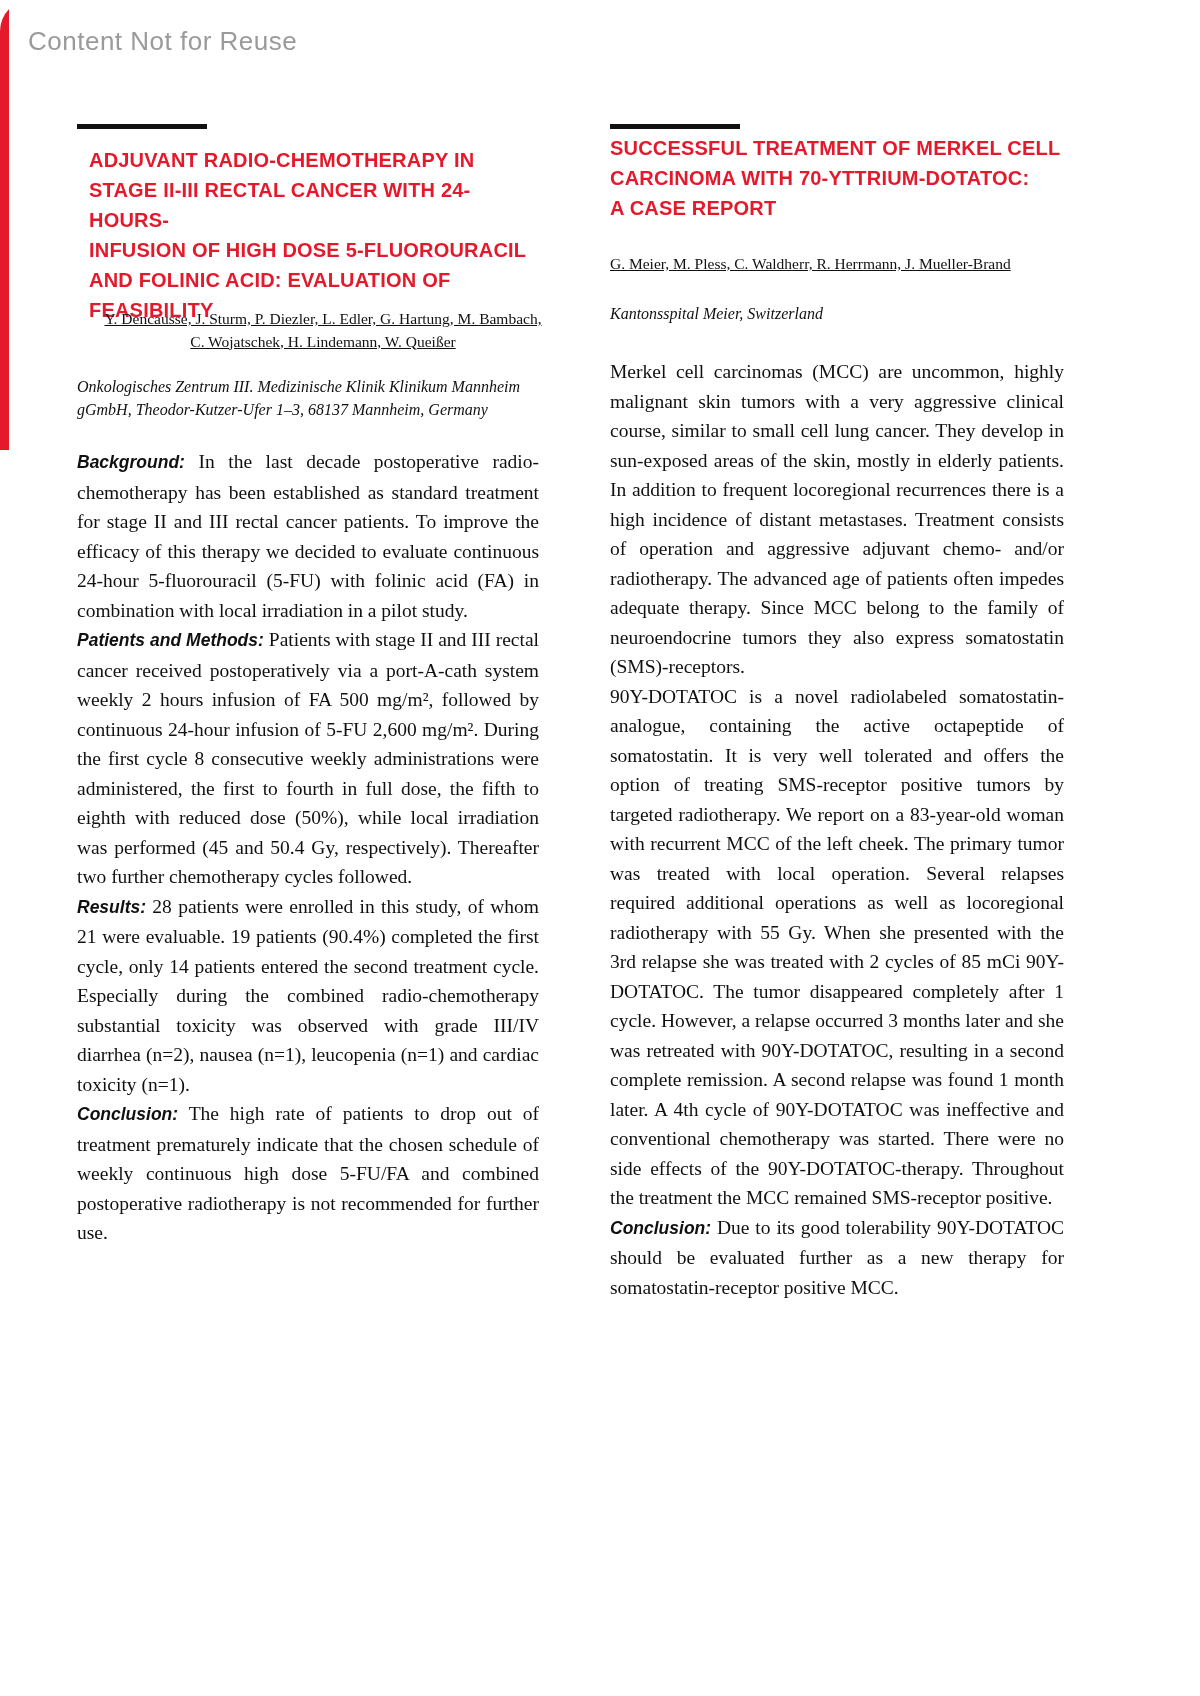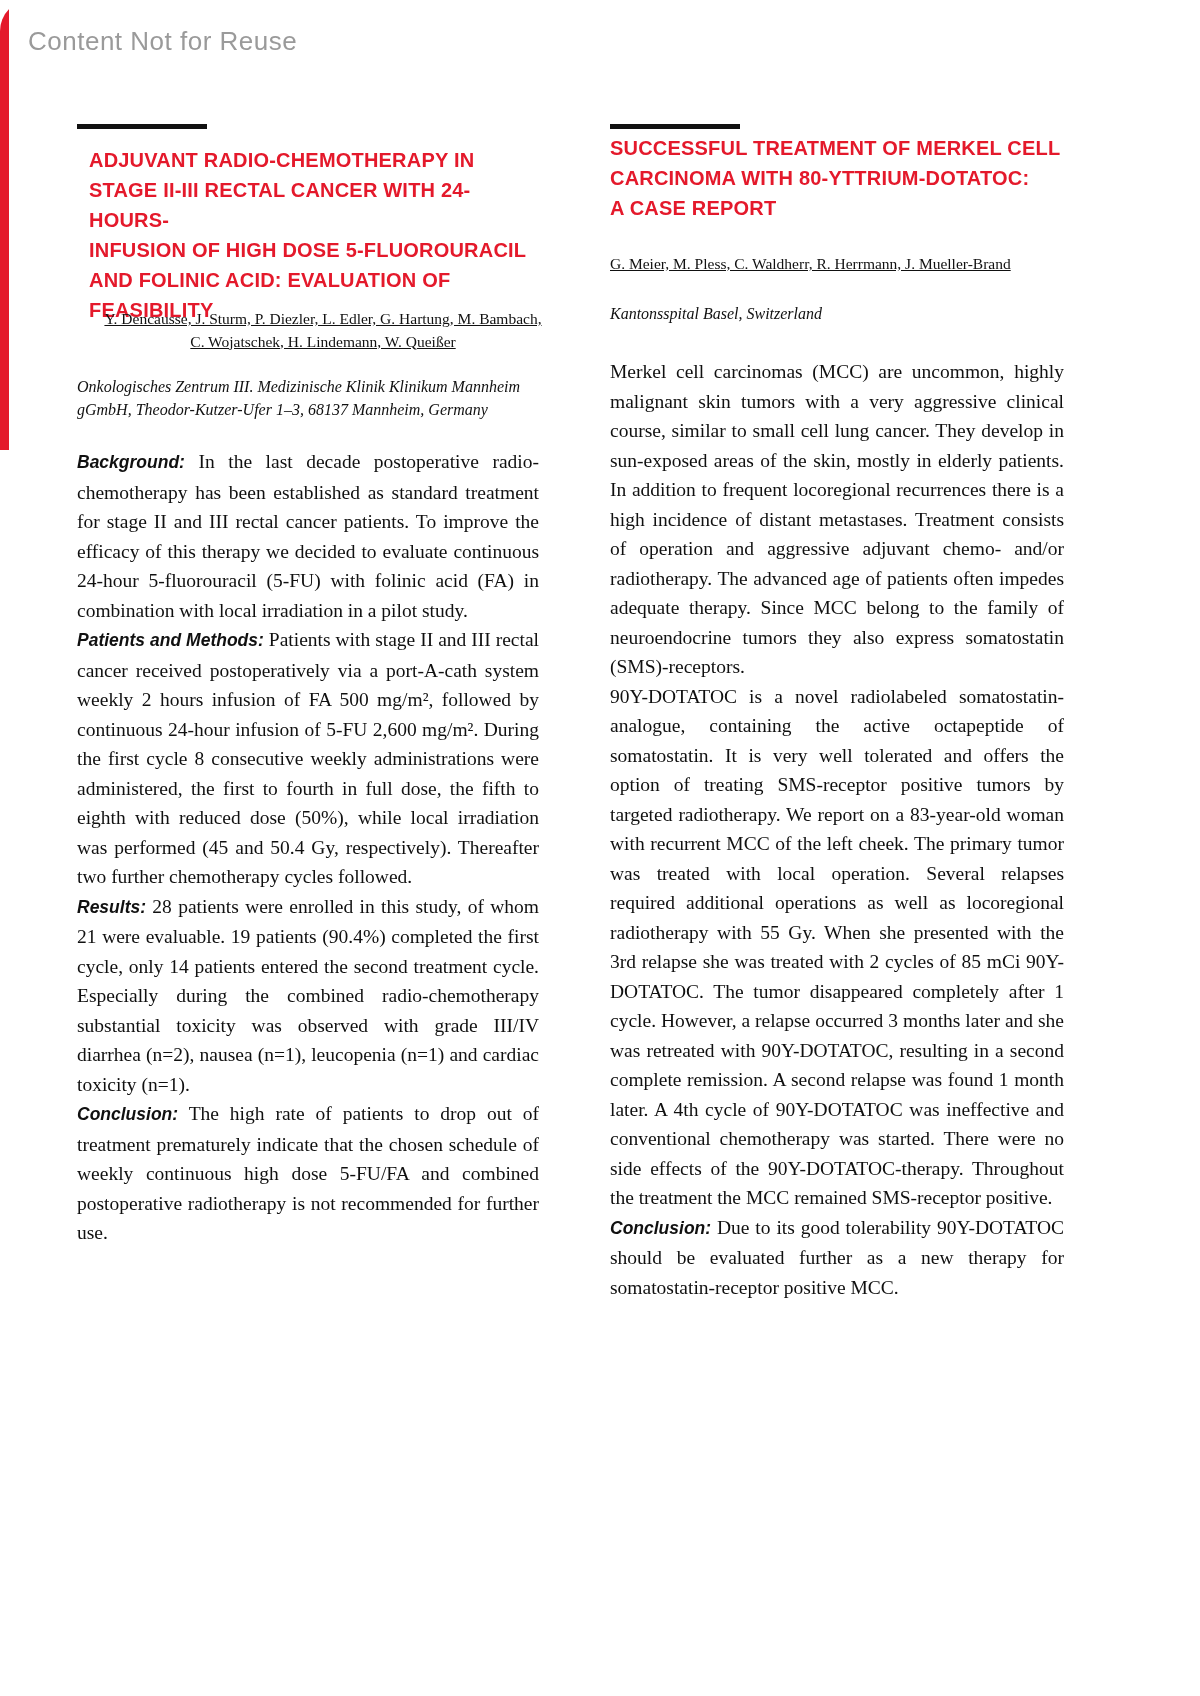--- a/index.html
+++ b/index.html
@@ -108,24 +108,24 @@
         <p class="para"><span class="lead">Background:</span> <span>In the last decade postoperative radio-chemotherapy has been established as standard treatment for stage II and III rectal cancer patients. To improve the efficacy of this therapy we decided to evaluate continuous 24-hour 5-fluorouracil (5-FU) with folinic acid (FA) in combination with local irradiation in a pilot study.</span></p>
         <p class="para"><span class="lead">Patients and Methods:</span> <span>Patients with stage II and III rectal cancer received postoperatively via a port-A-cath system weekly 2 hours infusion of FA 500 mg/m², followed by continuous 24-hour infusion of 5-FU 2,600 mg/m². During the first cycle 8 consecutive weekly administrations were administered, the first to fourth in full dose, the fifth to eighth with reduced dose (50%), while local irradiation was performed (45 and 50.4 Gy, respectively). Thereafter two further chemotherapy cycles followed.</span></p>
         <p class="para"><span class="lead">Results:</span> <span>28 patients were enrolled in this study, of whom 21 were evaluable. 19 patients (90.4%) completed the first cycle, only 14 patients entered the second treatment cycle. Especially during the combined radio-chemotherapy substantial toxicity was observed with grade III/IV diarrhea (n=2), nausea (n=1), leucopenia (n=1) and cardiac toxicity (n=1).</span></p>
         <p class="para"><span class="lead">Conclusion:</span> <span>The high rate of patients to drop out of treatment prematurely indicate that the chosen schedule of weekly continuous high dose 5-FU/FA and combined postoperative radiotherapy is not recommended for further use.</span></p>
       </div>
   </div>
 
   <div class="col col-right">
     <div class="title-rule"></div>
     <h1 class="article-title" style="margin:0;">SUCCESSFUL TREATMENT OF MERKEL CELL
-CARCINOMA WITH 80-YTTRIUM-DOTATOC:
+CARCINOMA WITH 70-YTTRIUM-DOTATOC:
 A CASE REPORT</h1>
     <div class="authors">G. Meier, M. Pless, C. Waldherr, R. Herrmann, J. Mueller-Brand</div>
-    <div class="affiliation">Kantonsspital Basel, Switzerland</div>
+    <div class="affiliation">Kantonsspital Meier, Switzerland</div>
     <div class="abstract">
         <p class="para"><span>Merkel cell carcinomas (MCC) are uncommon, highly malignant skin tumors with a very aggressive clinical course, similar to small cell lung cancer. They develop in sun-exposed areas of the skin, mostly in elderly patients. In addition to frequent locoregional recurrences there is a high incidence of distant metastases. Treatment consists of operation and aggressive adjuvant chemo- and/or radiotherapy. The advanced age of patients often impedes adequate therapy. Since MCC belong to the family of neuroendocrine tumors they also express somatostatin (SMS)-receptors.</span></p>
         <p class="para"><span>90Y-DOTATOC is a novel radiolabeled somatostatin-analogue, containing the active octapeptide of somatostatin. It is very well tolerated and offers the option of treating SMS-receptor positive tumors by targeted radiotherapy. We report on a 83-year-old woman with recurrent MCC of the left cheek. The primary tumor was treated with local operation. Several relapses required additional operations as well as locoregional radiotherapy with 55 Gy. When she presented with the 3rd relapse she was treated with 2 cycles of 85 mCi 90Y-DOTATOC. The tumor disappeared completely after 1 cycle. However, a relapse occurred 3 months later and she was retreated with 90Y-DOTATOC, resulting in a second complete remission. A second relapse was found 1 month later. A 4th cycle of 90Y-DOTATOC was ineffective and conventional chemotherapy was started. There were no side effects of the 90Y-DOTATOC-therapy. Throughout the treatment the MCC remained SMS-receptor positive.</span></p>
         <p class="para"><span class="lead">Conclusion:</span> <span>Due to its good tolerability 90Y-DOTATOC should be evaluated further as a new therapy for somatostatin-receptor positive MCC.</span></p>
       </div>
   </div>
 
   <div class="footer-item footer-page">308</div>
   <div class="footer-item footer-journal">Onkologie 2001;24:302–315</div>
   <div class="footer-item footer-section">Abstracts</div>

